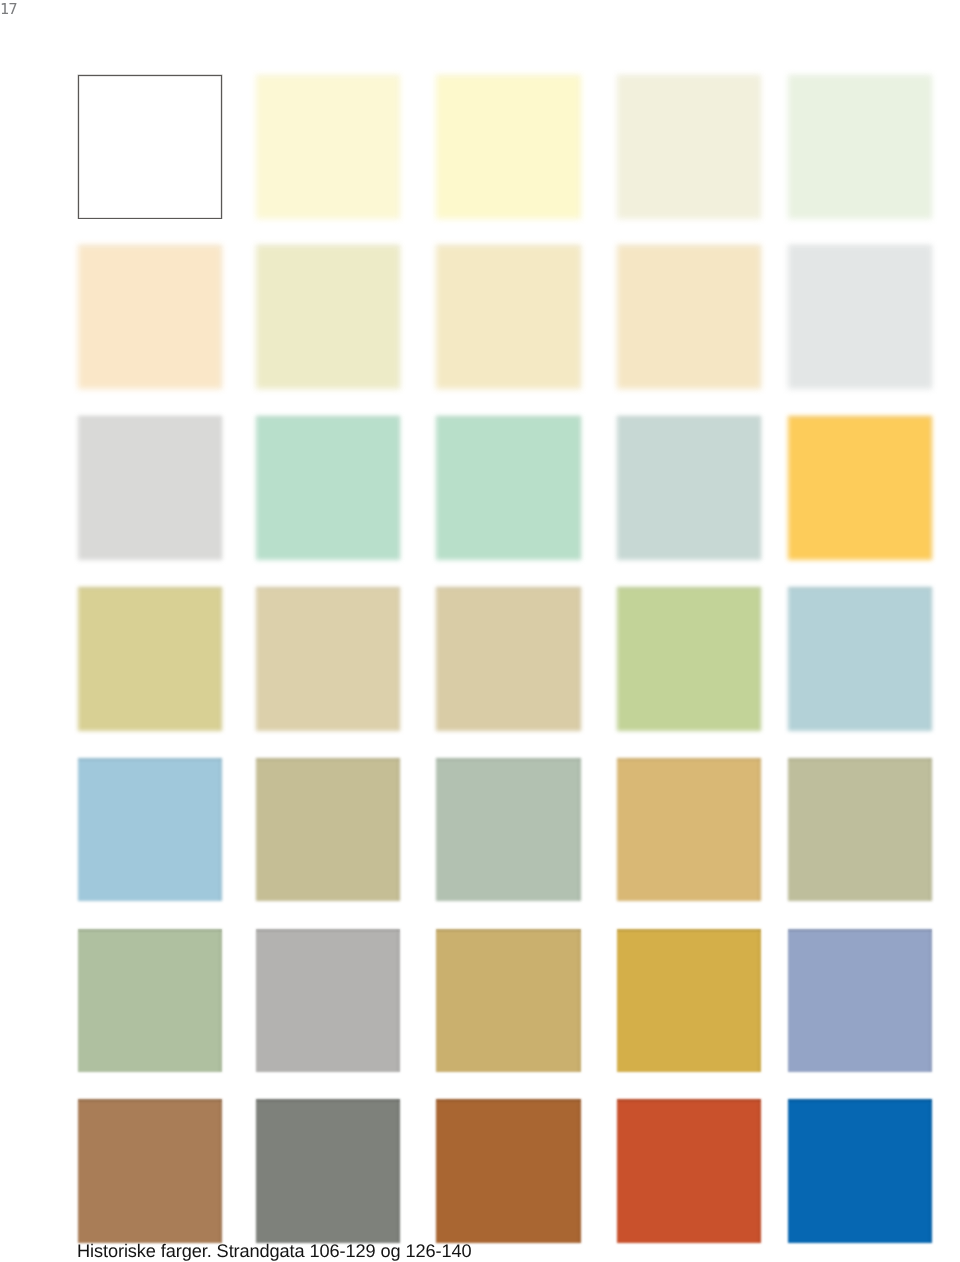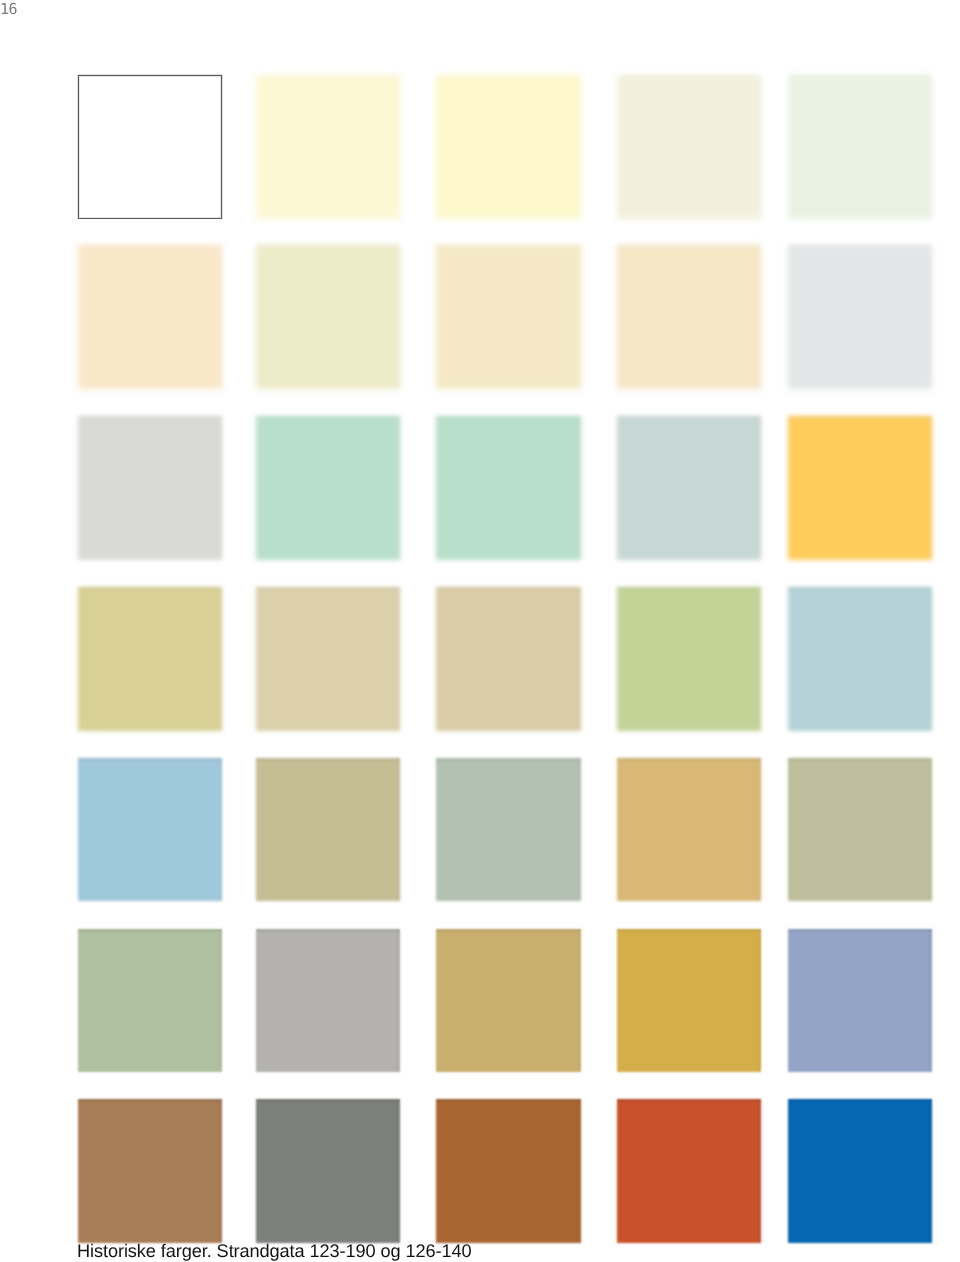--- a/index.html
+++ b/index.html
@@ -34,21 +34,21 @@
     font-family:"Liberation Sans", sans-serif;
     font-size:18.2px;line-height:19px;color:#131313;
     white-space:nowrap;letter-spacing:-0.1px;
     opacity:0.999;
   }
 </style>
 </head>
 <body>
 
 <div id="page">
-  <div id="folio">16</div>
+  <div id="folio">17</div>
   <div id="grid">
       <div class="sw" title="#ffffff" style="left: 77.6px; top: 75px; width: 144.7px; height: 143.5px;">
         <div class="swfill bordered" style="background: rgb(255, 255, 255); filter: blur(0.55px);"></div>
       </div>
       <div class="sw" title="#fcf8d4" style="left: 256.3px; top: 75px; width: 144.1px; height: 143.5px;">
         <div class="swfill" style="background: rgb(252, 248, 212); filter: blur(3.2px);"></div>
         <div class="swrim" style="box-shadow: rgba(0, 0, 0, 0.016) 0px 3px 2px inset, rgba(0, 0, 0, 0.01) -3px 0px 3px inset; filter: blur(1.92px);"></div>
       </div>
       <div class="sw" title="#fdf9cc" style="left: 435.9px; top: 75px; width: 145.3px; height: 143.5px;">
         <div class="swfill" style="background: rgb(253, 249, 204); filter: blur(3.2px);"></div>
@@ -176,14 +176,14 @@
       </div>
       <div class="sw" title="#c9512c" style="left: 616.8px; top: 1099.4px; width: 144.2px; height: 143.5px;">
         <div class="swfill" style="background: rgb(201, 81, 44); filter: blur(0.9px);"></div>
         <div class="swrim" style="box-shadow: rgba(0, 0, 0, 0.075) 0px 3px 2px inset, rgba(0, 0, 0, 0.043) -3px 0px 3px inset; filter: blur(0.54px);"></div>
       </div>
       <div class="sw" title="#0667b2" style="left: 787.7px; top: 1099.4px; width: 144.8px; height: 143.5px;">
         <div class="swfill" style="background: rgb(6, 103, 178); filter: blur(0.9px);"></div>
         <div class="swrim" style="box-shadow: rgba(0, 0, 0, 0.075) 0px 3px 2px inset, rgba(0, 0, 0, 0.043) -3px 0px 3px inset; filter: blur(0.54px);"></div>
       </div>
     </div>
-  <div id="caption">Historiske farger. Strandgata 123-190 og 126-140</div>
+  <div id="caption">Historiske farger. Strandgata 106-129 og 126-140</div>
 </div>
 
 </body></html>

